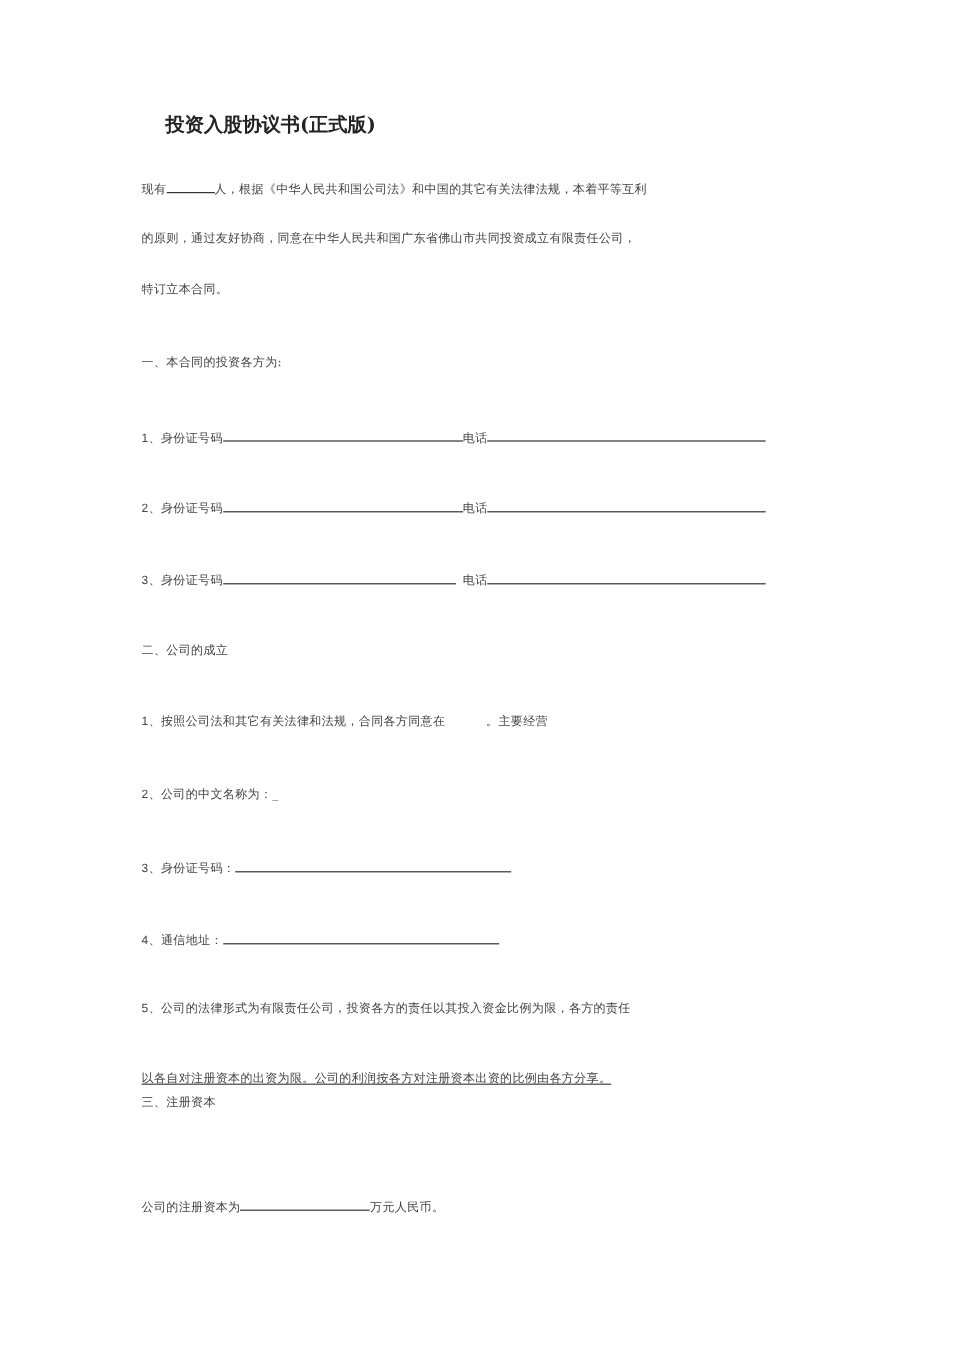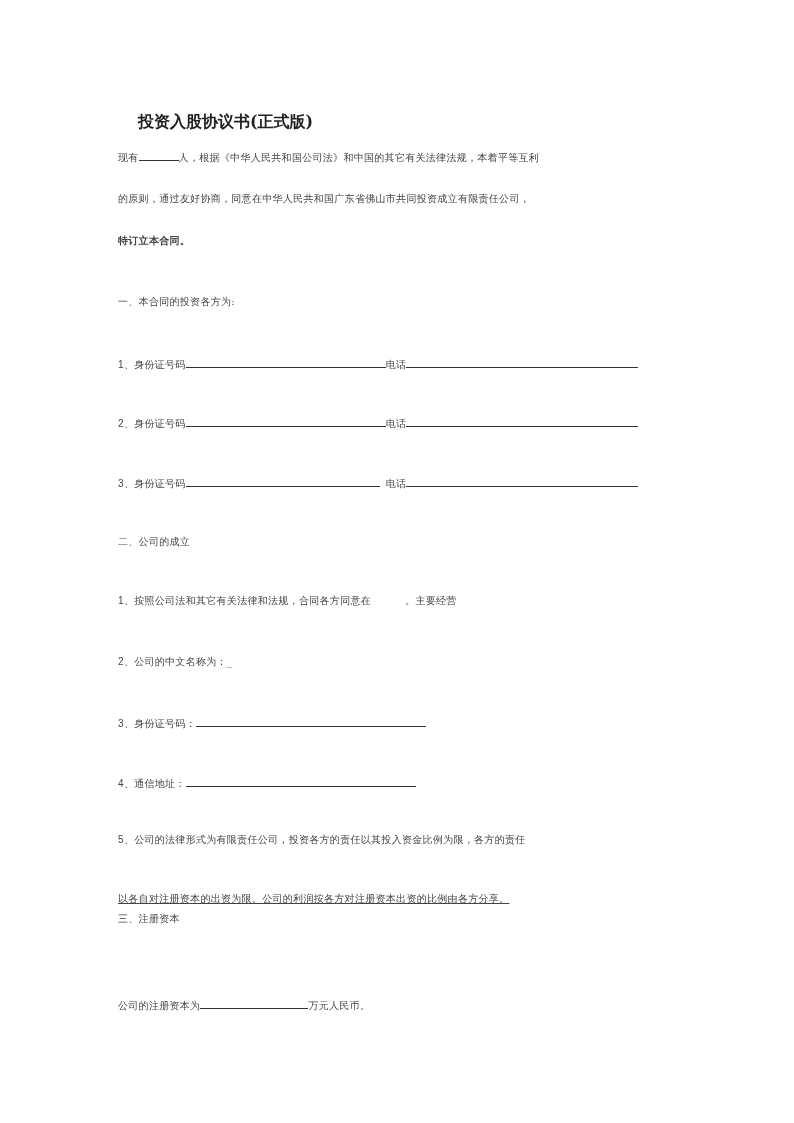--- a/index.html
+++ b/index.html
@@ -7,40 +7,40 @@
       width: 794px; height: 1123px; position: relative; overflow: hidden;
       font-family: "DejaVu Serif", "Liberation Serif", serif;
       color: #3a3a3a;
     }
     .line {
       position: absolute; left: 118px; font-size: 10px; white-space: nowrap;
       letter-spacing: 0.3px; color: #444;
     }
     .title {
       position: absolute; left: 138px; top: 94px; font-size: 16px; font-weight: bold;
-      color: #222; white-space: nowrap; margin-top: 18px;
+      color: #222; white-space: nowrap;
     }
     .num { font-family: "Liberation Sans", sans-serif; }
     .blank {
       display: inline-block; border-bottom: 1px solid #333; height: 12px;
       vertical-align: baseline;
     }
     .gap { display: inline-block; }
   </style>
 </head>
 <body>
 
 <div>
   <div class="title">投资入股协议书(正式版)</div>
 
   <div class="line" style="top:148px;">
     <span>现有</span><span class="blank" style="width:40px;"></span><span>人，根据《中华人民共和国公司法》和中国的其它有关法律法规，本着平等互利</span>
   </div>
   <div class="line" style="top:192px;">的原则，通过友好协商，同意在中华人民共和国广东省佛山市共同投资成立有限责任公司，</div>
-  <div class="line" style="top:234px;font-weight:bold;">特订立本合同。</div>
+  <div class="line" style="top:234px;">特订立本合同。</div>
 
   <div class="line" style="top:295px;">一、本合同的投资各方为:</div>
 
   <div class="line" style="top:355px;">
     <span class="num">1</span><span>、身份证号码</span><span class="blank" style="width:200px;"></span><span>电话</span><span class="blank" style="width:232px;"></span>
   </div>
   <div class="line" style="top:414px;">
     <span class="num">2</span><span>、身份证号码</span><span class="blank" style="width:200px;"></span><span>电话</span><span class="blank" style="width:232px;"></span>
   </div>
   <div class="line" style="top:474px;">

